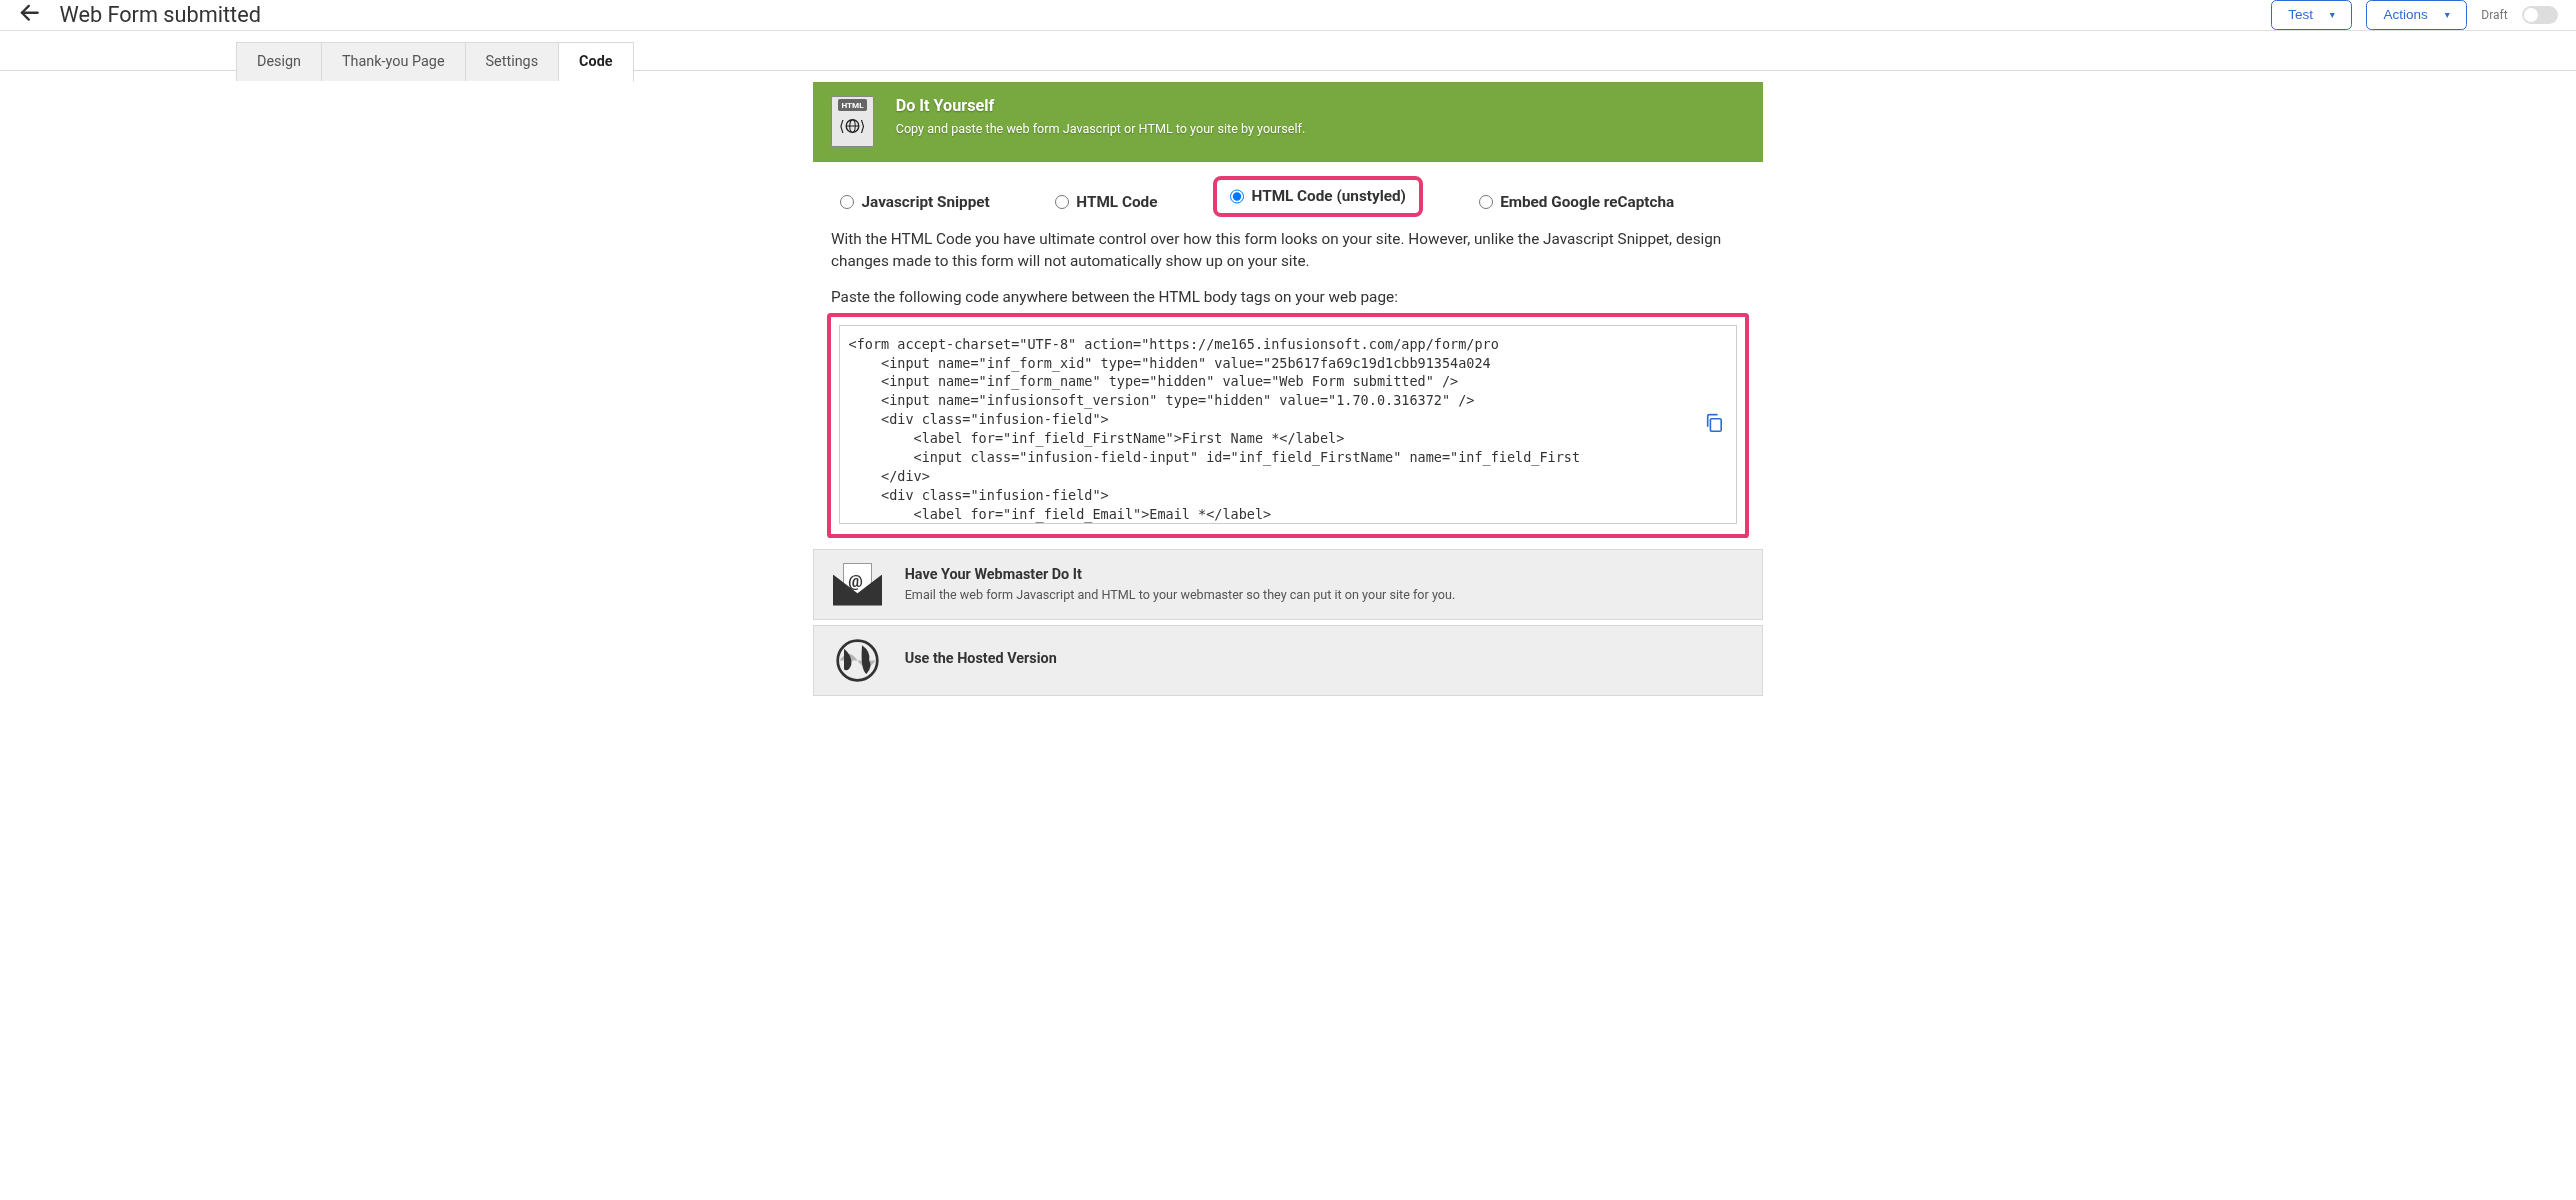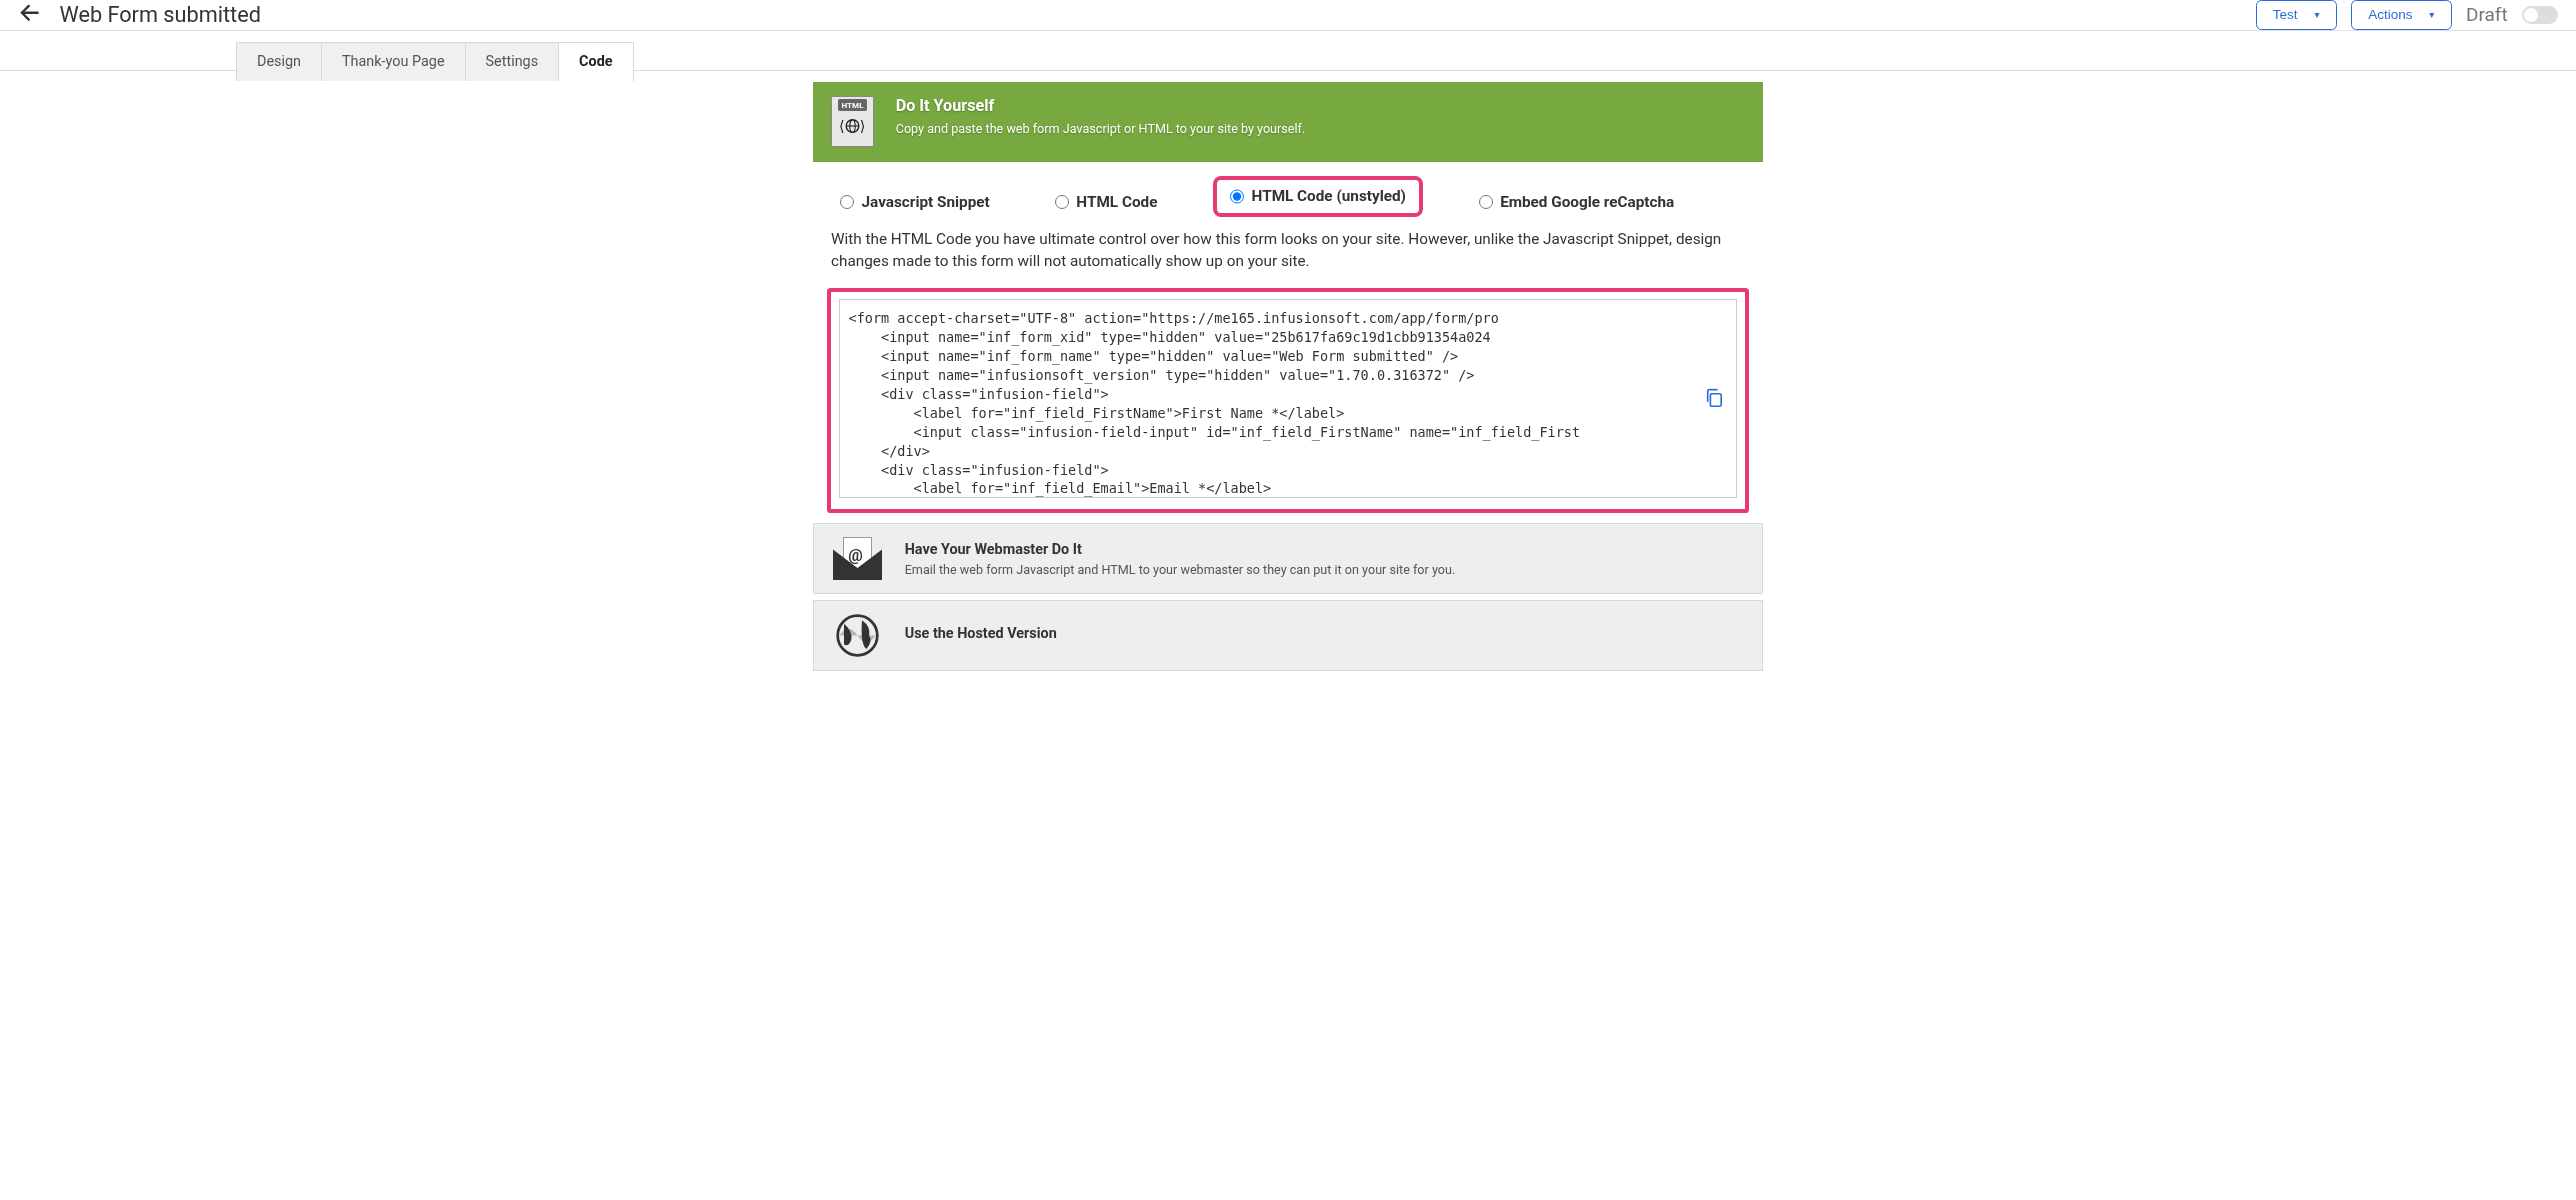--- a/index.html
+++ b/index.html
@@ -48,21 +48,21 @@
     display: inline-flex;
     align-items: center;
     gap: 15px;
   }
   .caret-down {
     font-size: 10px;
     margin-left: 1.8px;
   }
   .draft-label {
     color: #777;
-    font-size: 19px;
+    font-size: 12px;
   }
   .toggle {
     width: 36px;
     height: 18px;
     background: #ddd;
     border-radius: 18px;
     position: relative;
     cursor: pointer;
   }
   .toggle::after {
@@ -333,20 +333,21 @@
       <input type="radio" name="fmt" checked="" style="">
       <span>HTML Code (unstyled)</span>
     </label>
     <label class="radio-item">
       <input type="radio" name="fmt" style="">
       <span>Embed Google reCaptcha</span>
     </label>
   </div>
 
   <p class="description">With the HTML Code you have ultimate control over how this form looks on your site. However, unlike the Javascript Snippet, design changes made to this form will not automatically show up on your site.</p>
+  <p class="paste-label">Paste the following code anywhere between the HTML body tags on your web page:</p>
 
   <div class="code-wrap">
     <textarea class="code-box" readonly="" style="">&lt;form accept-charset="UTF-8" action="https://me165.infusionsoft.com/app/form/pro
     &lt;input name="inf_form_xid" type="hidden" value="25b617fa69c19d1cbb91354a024
     &lt;input name="inf_form_name" type="hidden" value="Web Form submitted" /&gt;
     &lt;input name="infusionsoft_version" type="hidden" value="1.70.0.316372" /&gt;
     &lt;div class="infusion-field"&gt;
         &lt;label for="inf_field_FirstName"&gt;First Name *&lt;/label&gt;
         &lt;input class="infusion-field-input" id="inf_field_FirstName" name="inf_field_First
     &lt;/div&gt;

